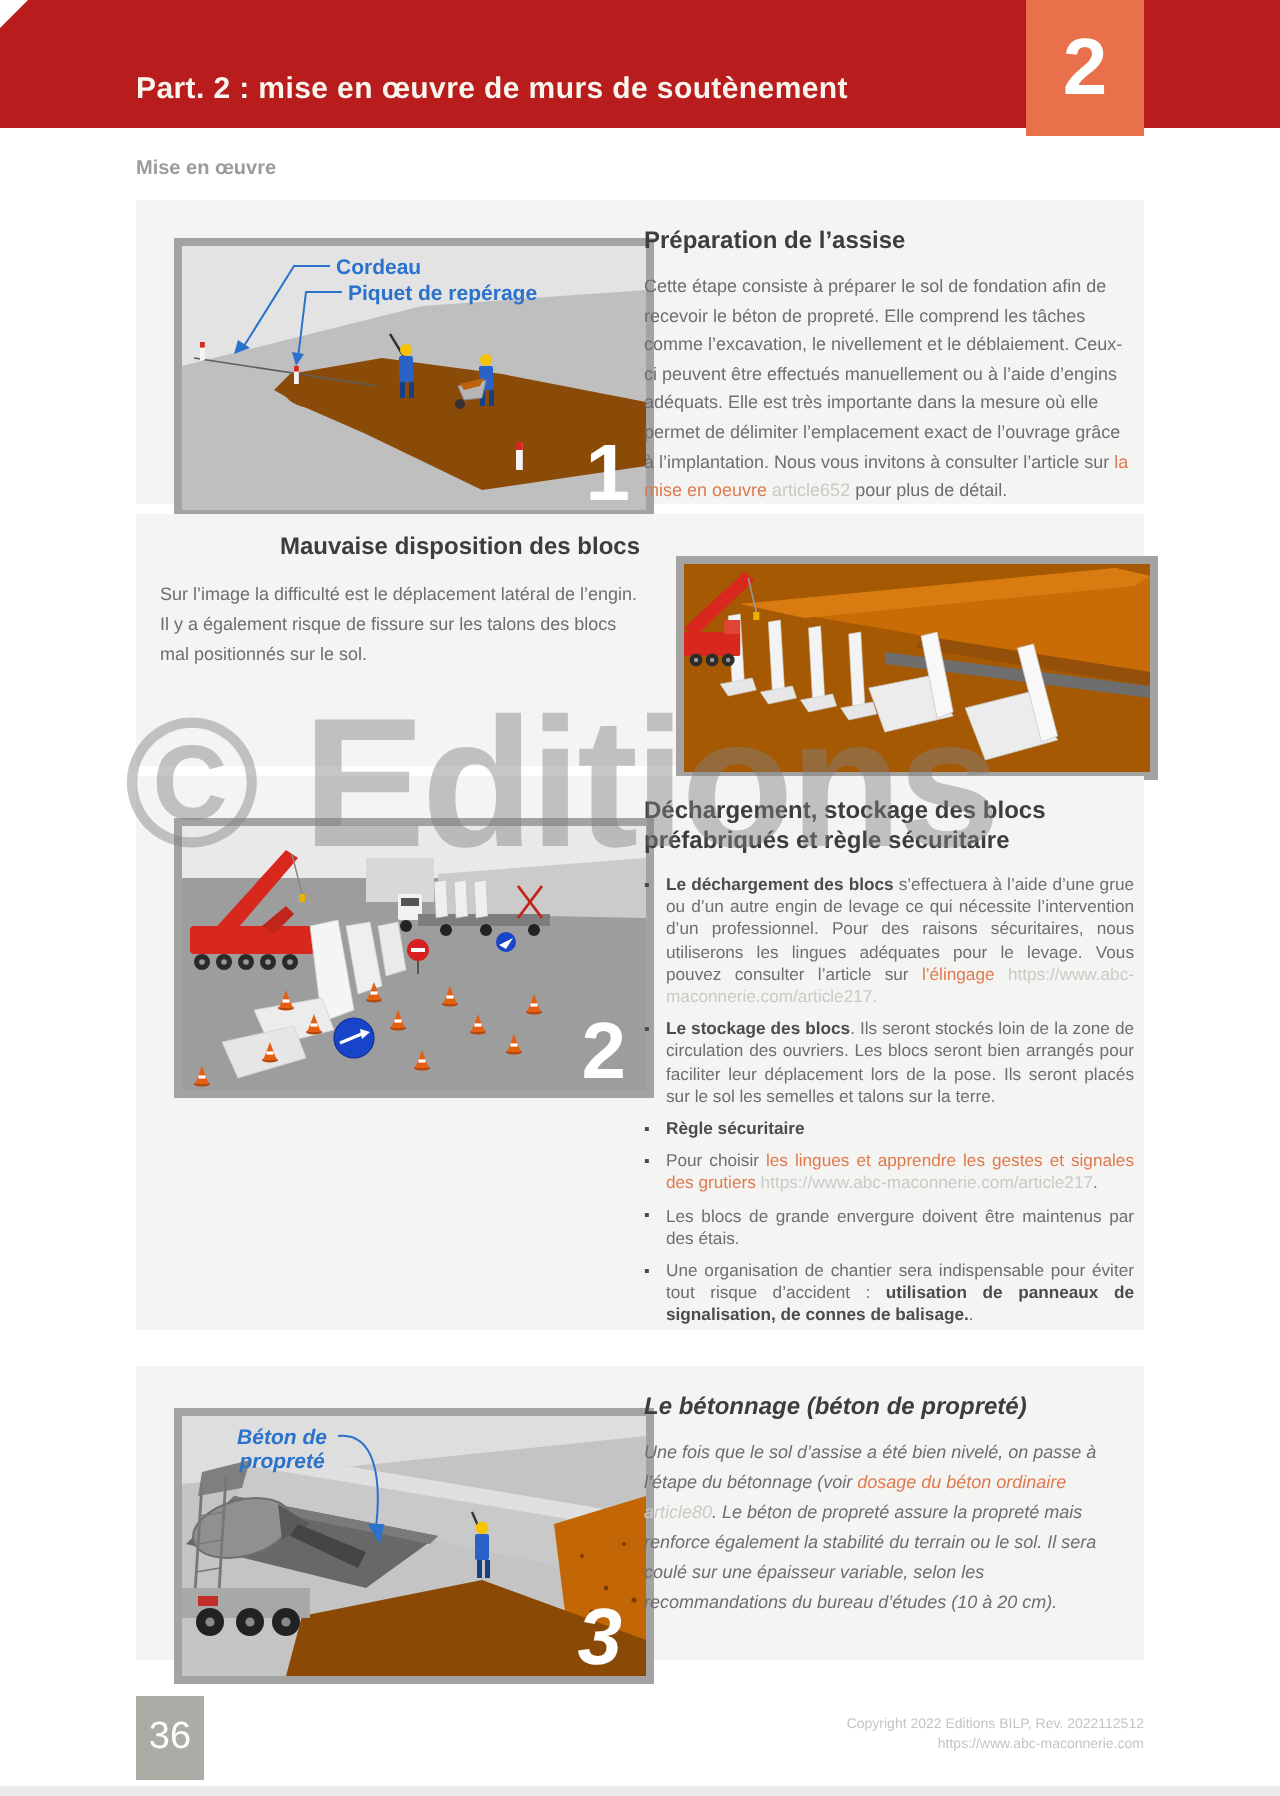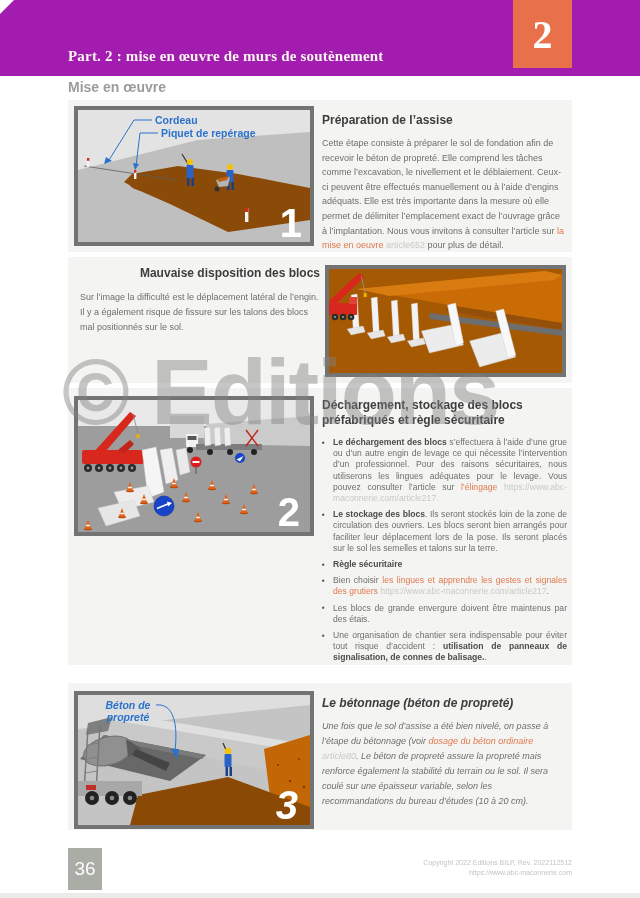--- a/index.html
+++ b/index.html
@@ -1,34 +1,34 @@
 <!DOCTYPE html>
 <html><head>
 <meta charset="utf-8">
 <style>
   html,body{margin:0;padding:0;}
   body{width:640px;height:898px;background:#ffffff;font-family:"Liberation Sans","DejaVu Sans",sans-serif;position:relative;overflow:hidden;}
   .page{position:absolute;inset:0;background:#fff;}
 
   
-  .header{position:absolute;left:0;top:0;width:640px;height:76px;background:#a21caf;font-family:Liberation Serif, serif;}
+  .header{position:absolute;left:0;top:0;width:640px;height:64px;background:#b91c1c;}
   .corner-fold{position:absolute;left:0;top:0;width:0;height:0;border-top:14px solid #fff;border-right:14px solid transparent;}
   .header h1{position:absolute;left:68px;bottom:11px;margin:0;font-size:15px;font-weight:bold;color:#f7f5ee;letter-spacing:.2px;}
   .chapter-badge{position:absolute;left:513px;top:0;width:59px;height:68px;background:#e8714b;color:#fff;display:flex;align-items:center;justify-content:center;font-size:40px;font-weight:bold;}
 
-  .subtitle{position:absolute;left:68px;top:79px;font-size:14px;font-weight:bold;color:#9b9b99;}
+  .subtitle{position:absolute;left:68px;top:79px;font-size:10px;font-weight:bold;color:#9b9b99;}
 
   
   .panel{position:absolute;left:68px;width:504px;background:#f4f4f2;}
   .s1{top:100px;height:152px;}
   .s2{top:257px;height:126px;}
   .s3{top:388px;height:277px;}
   .s4{top:683px;height:147px;font-style:italic;}
 
-  .imgbox{position:absolute;background:#737373;box-sizing:border-box;padding:4px;margin:0;}
+  .imgbox{position:absolute;background:#a3a3a3;box-sizing:border-box;padding:4px;margin:13px;}
   .s1 .imgbox{left:6px;top:6px;width:240px;height:140px;}
   .s2 .imgbox{left:257px;top:8px;width:241px;height:112px;}
   .s3 .imgbox{left:6px;top:8px;width:240px;height:140px;}
   .s4 .imgbox{left:6px;top:8px;width:240px;height:138px;}
   .imgbox svg{display:block;width:100%;height:100%;}
 
   .txt h2{margin:0;font-size:12px;font-weight:bold;color:#3d3d3d;}
   .txt p{margin:0;font-size:9px;color:#6e6e6e;}
   .s1 .txt{position:absolute;left:254px;top:13px;width:243px;}
   .s1 .txt h2{margin-bottom:9px;}
@@ -295,21 +295,21 @@
         </g>
         <text x="222" y="126" text-anchor="end" class="stepnum">2</text>
       </svg>
     </figure>
     <div class="txt">
       <h2>Déchargement, stockage des blocs préfabriqués et règle sécuritaire</h2>
       <ul class="bullets">
         <li><span class="lead">Le déchargement des blocs</span><span> s’effectuera à l’aide d’une grue ou d’un autre engin de levage ce qui nécessite l’intervention d’un professionnel. Pour des raisons sécuritaires, nous utiliserons les lingues adéquates pour le levage. Vous pouvez consulter l’article sur </span><span class="link">l’élingage</span><span class="ref"> https://www.abc-maconnerie.com/article217.</span></li>
         <li><span class="lead">Le stockage des blocs</span><span>. Ils seront stockés loin de la zone de circulation des ouvriers. Les blocs seront bien arrangés pour faciliter leur déplacement lors de la pose. Ils seront placés sur le sol les semelles et talons sur la terre.</span></li>
         <li><span class="lead">Règle sécuritaire</span></li>
-        <li><span>Bien choisir </span><span class="link">les lingues et apprendre les gestes et signales des grutiers</span><span class="ref"> https://www.abc-maconnerie.com/article217</span><span>.</span></li>
+        <li><span>Pour choisir </span><span class="link">les lingues et apprendre les gestes et signales des grutiers</span><span class="ref"> https://www.abc-maconnerie.com/article217</span><span>.</span></li>
         <li><span>Les blocs de grande envergure doivent être maintenus par des étais.</span></li>
         <li><span>Une organisation de chantier sera indispensable pour éviter tout risque d’accident : </span><span class="lead">utilisation de panneaux de signalisation, de connes de balisage.</span><span>.</span></li>
       </ul>
     </div>
   </section>
 
   <section class="panel s4">
     <figure class="imgbox">
       <svg viewBox="0 0 232 130" preserveAspectRatio="none">
         <rect width="232" height="130" fill="#c4c4c4"></rect>

